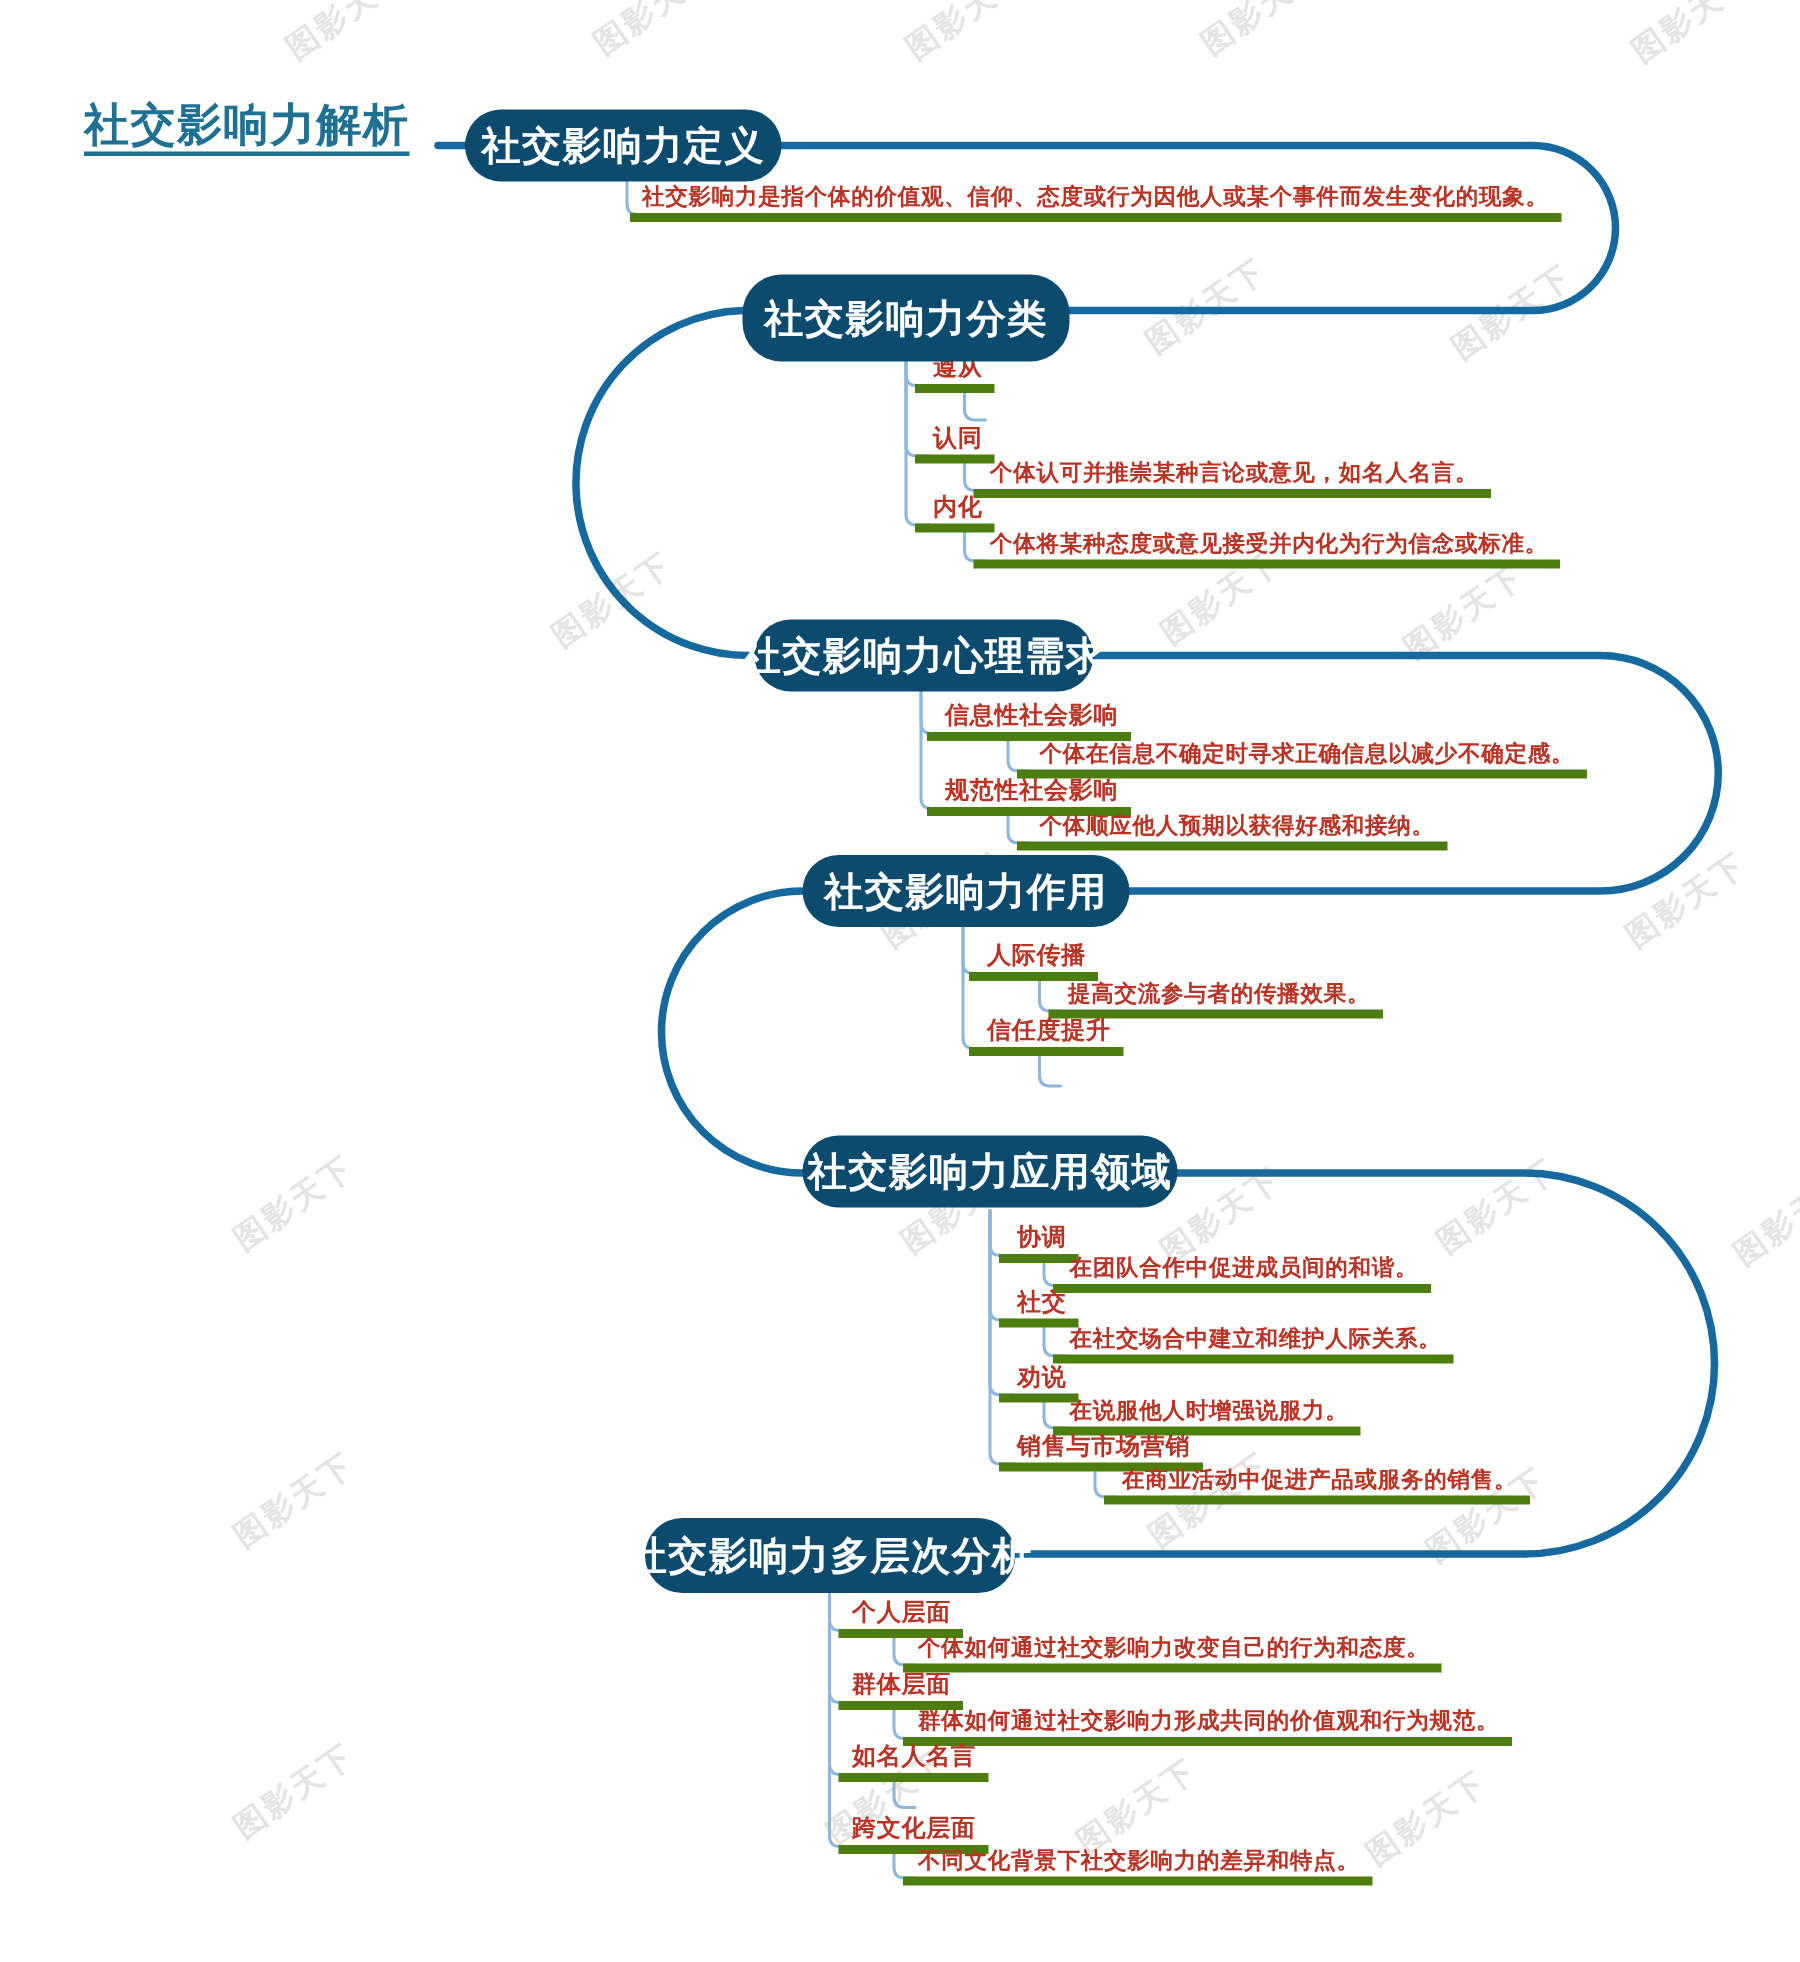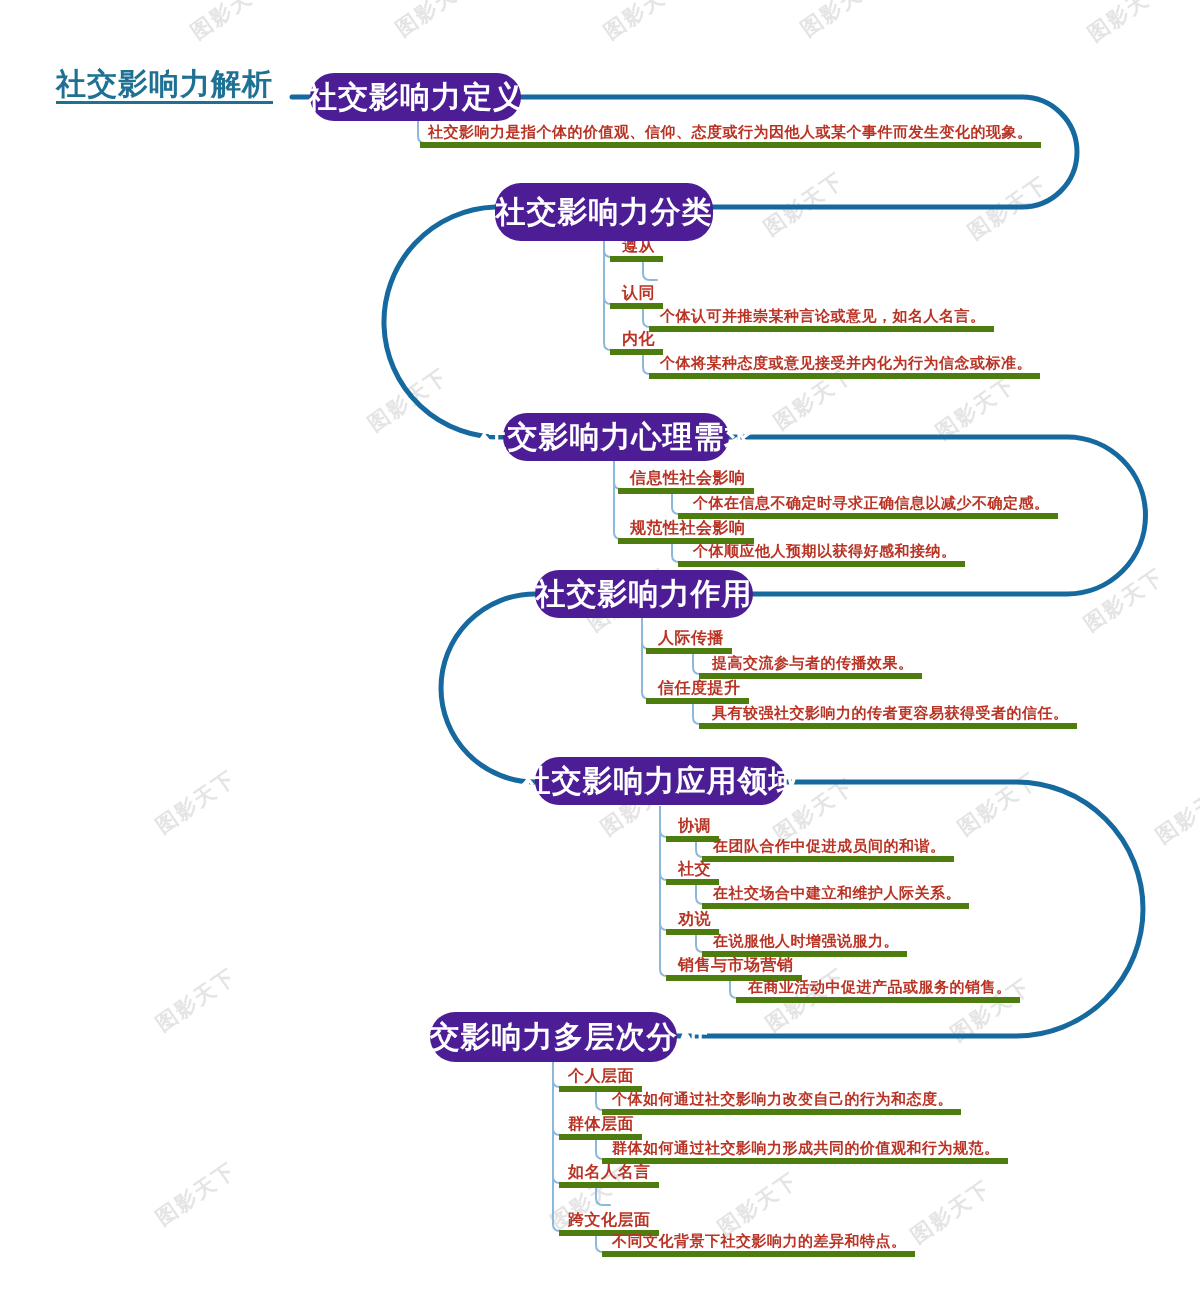--- a/index.html
+++ b/index.html
@@ -5,24 +5,24 @@
   html,body{margin:0;padding:0;background:#ffffff;}
   .canvas{position:relative;width:1200px;height:1308px;background:#fff;overflow:hidden;
           font-family:"Liberation Sans","DejaVu Sans",sans-serif;}
   .watermark-layer{position:absolute;inset:0;z-index:0;}
   .watermark{position:absolute;color:#e0e0e0;opacity:.85;font-weight:bold;font-size:21px;
              transform:rotate(-35deg);letter-spacing:2px;white-space:nowrap;user-select:none;}
   svg.lines{position:absolute;left:0;top:0;z-index:1;}
   .root{position:absolute;z-index:3;font-family:"Liberation Serif","DejaVu Serif",serif;
         font-weight:bold;font-size:30px;color:#1e7193;letter-spacing:1px;
         border-bottom:3px solid #1e7193;padding-bottom:1px;line-height:32px;white-space:nowrap;}
-  .topic-node{position:absolute;z-index:3;background:#4c1d95;border-radius:26px;
+  .topic-node{position:absolute;z-index:3;background:#0c4a6e;border-radius:26px;
         display:flex;align-items:center;justify-content:center;
         font-family:"Liberation Serif","DejaVu Serif",serif;font-weight:bold;
-        font-size:30px;color:#ffffff;letter-spacing:1px;white-space:nowrap;}
+        font-size:26px;color:#ffffff;letter-spacing:1px;white-space:nowrap;}
   .kw,.desc{position:absolute;z-index:2;font-weight:bold;color:#b93425;font-size:15px;
         line-height:17px;letter-spacing:.5px;white-space:nowrap;
         border-bottom:6px solid #4d7c0f;padding-bottom:2px;padding-right:8px;}
   .kw{font-size:16px;}
 </style>
 </head>
 <body>
 
 <div class="canvas">
   <div class="watermark-layer">
@@ -101,21 +101,20 @@
     <div class="desc" style="left: 649px; top: 354px; padding-left: 11px;">个体将某种态度或意见接受并内化为行为信念或标准。</div>
     <div class="topic-node" style="left: 503px; top: 413px; width: 226px; height: 48px;">社交影响力心理需求</div>
     <div class="kw" style="left: 618px; top: 469px; padding-left: 12px;">信息性社会影响</div>
     <div class="desc" style="left: 678px; top: 494px; padding-left: 15px;">个体在信息不确定时寻求正确信息以减少不确定感。</div>
     <div class="kw" style="left: 618px; top: 519px; padding-left: 12px;">规范性社会影响</div>
     <div class="desc" style="left: 678px; top: 542px; padding-left: 15px;">个体顺应他人预期以获得好感和接纳。</div>
     <div class="topic-node" style="left: 535px; top: 570px; width: 218px; height: 48px;">社交影响力作用</div>
     <div class="kw" style="left: 646px; top: 629px; padding-left: 12px;">人际传播</div>
     <div class="desc" style="left: 699px; top: 654px; padding-left: 13px;">提高交流参与者的传播效果。</div>
     <div class="kw" style="left: 646px; top: 679px; padding-left: 12px;">信任度提升</div>
-    <div class="desc" style="left: 699px; top: 704px; padding-left: 13px;">具有较强社交影响力的传者更容易获得受者的信任。</div>
     <div class="topic-node" style="left: 535px; top: 757px; width: 250px; height: 48px;">社交影响力应用领域</div>
     <div class="kw" style="left: 666px; top: 817px; padding-left: 12px;">协调</div>
     <div class="desc" style="left: 702px; top: 837px; padding-left: 11px;">在团队合作中促进成员间的和谐。</div>
     <div class="kw" style="left: 666px; top: 860px; padding-left: 12px;">社交</div>
     <div class="desc" style="left: 702px; top: 884px; padding-left: 11px;">在社交场合中建立和维护人际关系。</div>
     <div class="kw" style="left: 666px; top: 910px; padding-left: 12px;">劝说</div>
     <div class="desc" style="left: 702px; top: 932px; padding-left: 11px;">在说服他人时增强说服力。</div>
     <div class="kw" style="left: 666px; top: 956px; padding-left: 12px;">销售与市场营销</div>
     <div class="desc" style="left: 736px; top: 978px; padding-left: 12px;">在商业活动中促进产品或服务的销售。</div>
     <div class="topic-node" style="left: 430px; top: 1012px; width: 247px; height: 50px;">社交影响力多层次分析</div>

